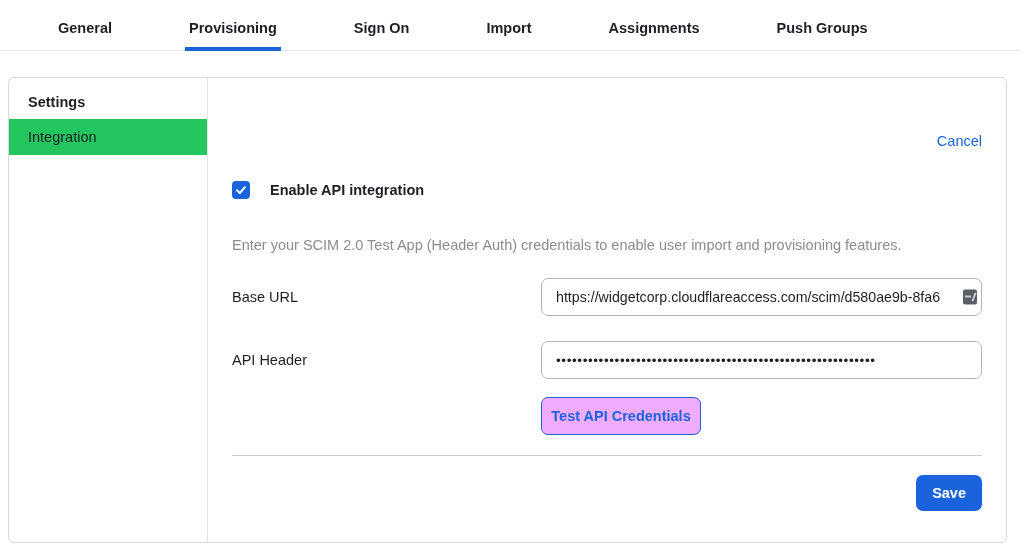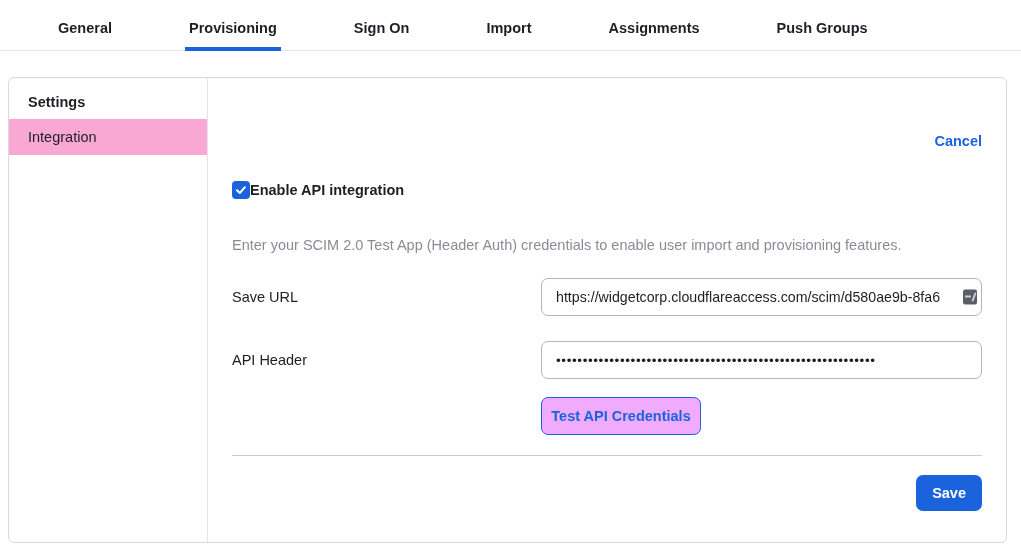--- a/index.html
+++ b/index.html
@@ -54,44 +54,44 @@
   .sidebar-heading {
     font-size: 14.5px;
     font-weight: 700;
     padding: 10px 19px 9px 19px;
   }
   .sidebar-item {
     font-size: 14.5px;
     padding: 10px 19px;
     cursor: pointer;
   }
-  .sidebar-item.selected { background: #f9a8d4; }
+  .sidebar-item.selected { background: #22c55e; }
 
   
   .main {
     flex: 1;
     padding: 0 24px;
     position: relative;
   }
   .cancel-row {
     margin-top: 54px;
     text-align: right;
   }
   .link {
     color: var(--accent);
     font-size: 14.5px;
-    font-weight: 700;
+    font-weight: 400;
     cursor: pointer;
     text-decoration: none;
   }
   .checkbox-row {
     margin-top: 31px;
     display: flex;
     align-items: center;
-    gap: 0;
+    gap: 20px;
   }
   .checkbox {
     width: 18px; height: 18px;
     background: var(--accent);
     border-radius: 4px;
     display: inline-flex;
     align-items: center;
     justify-content: center;
     cursor: pointer;
     flex: 0 0 18px;
@@ -224,21 +224,21 @@
         <svg width="12" height="12" viewBox="0 0 12 12">
           <polyline points="2,6.2 4.8,9 10,3.2" fill="none" stroke="#ffffff" stroke-width="2" stroke-linecap="round" stroke-linejoin="round"></polyline>
         </svg>
       </span>
       <span class="checkbox-label">Enable API integration</span>
     </div>
 
     <div class="desc">Enter your SCIM 2.0 Test App (Header Auth) credentials to enable user import and provisioning features.</div>
 
     <div class="field-row">
-      <span class="field-label">Save URL</span>
+      <span class="field-label">Base URL</span>
       <span class="input-box">
         <input type="text" value="https://widgetcorp.cloudflareaccess.com/scim/d580ae9b-8fa6" style="">
         <span class="selection-block"></span>
       </span>
     </div>
 
     <div class="field-row">
       <span class="field-label">API Header</span>
       <span class="input-box">
         <input type="text" class="token" value="••••••••••••••••••••••••••••••••••••••••••••••••••••••••••••" style="">

